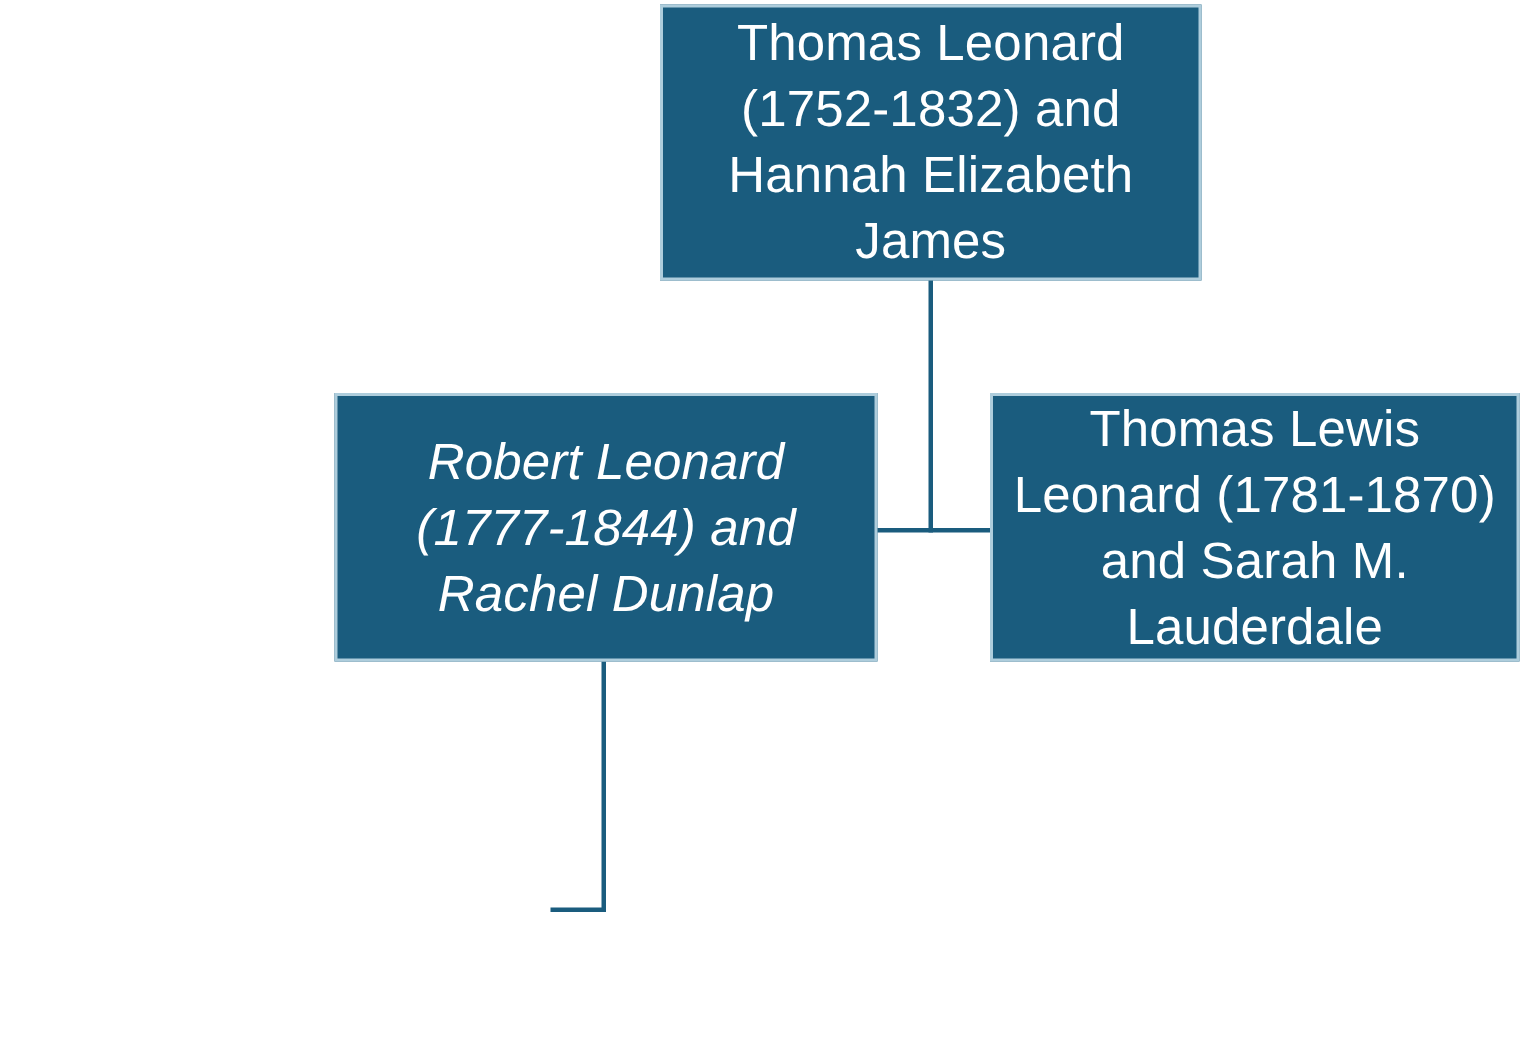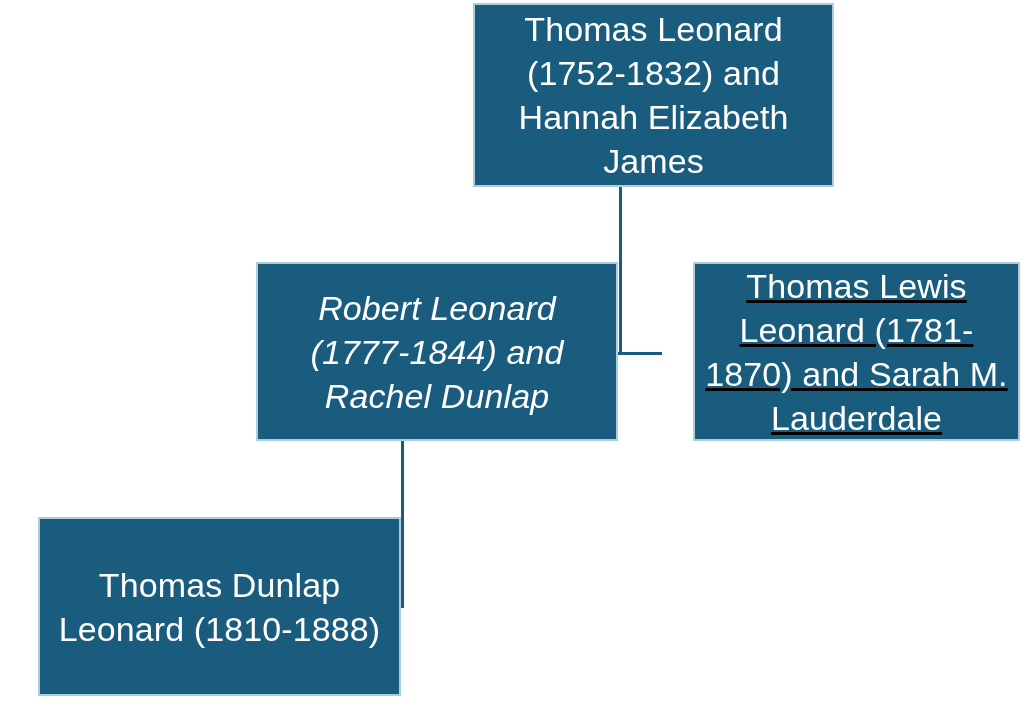--- a/index.html
+++ b/index.html
@@ -38,36 +38,35 @@
   
   .node {
     position: absolute;
     box-sizing: border-box;
     background: #1A5C7E;
     border: 2px solid #AECDDC;
     display: flex;
     align-items: center;
     justify-content: center;
     text-align: center;
-    margin-left: 33px;
   }
   .node-label {
     color: #FFFFFF;
     font-size: 34px;
     line-height: 44px;
     font-weight: 400;
     letter-spacing: 0.1px;
     padding: 0 10px;
     white-space: pre-line;
   }
 
   
   #node-thomas-leonard   { left: 440px; top: 3px;   width: 361px; height: 184px; }
   #node-robert-leonard   { left: 223px; top: 262px; width: 362px; height: 179px; font-style: italic; }
-  #node-thomas-lewis     { left: 660px; top: 262px; width: 327px; height: 179px; text-decoration: underline; }
+  #node-thomas-lewis     { left: 660px; top: 262px; width: 353px; height: 179px; }
   #node-thomas-dunlap    { left: 5px;   top: 517px; width: 363px; height: 179px; }
 
   
   #conn-top-vertical       { left: 619px; top: 186px; width: 3px;  height: 169px; }
   #conn-sibling-horizontal { left: 584px; top: 352px; width: 78px; height: 3px;  }
   #conn-mid-vertical       { left: 401px; top: 441px; width: 3px;  height: 167px; }
   #conn-child-horizontal   { left: 367px; top: 605px; width: 37px; height: 3px;  }
 </style>
 </head>
 <body>
@@ -86,17 +85,14 @@
   </div>
 
   <div class="node" id="node-robert-leonard">
     <span class="node-label">Robert Leonard (1777-1844) and Rachel Dunlap</span>
   </div>
 
   <div class="node" id="node-thomas-lewis">
     <span class="node-label">Thomas Lewis Leonard (1781-1870) and Sarah M. Lauderdale</span>
   </div>
 
-  <div class="node" id="node-thomas-dunlap">
-    <span class="node-label">Thomas Dunlap Leonard (1810-1888)</span>
-  </div>
 
 </div>
 
 </body></html>

